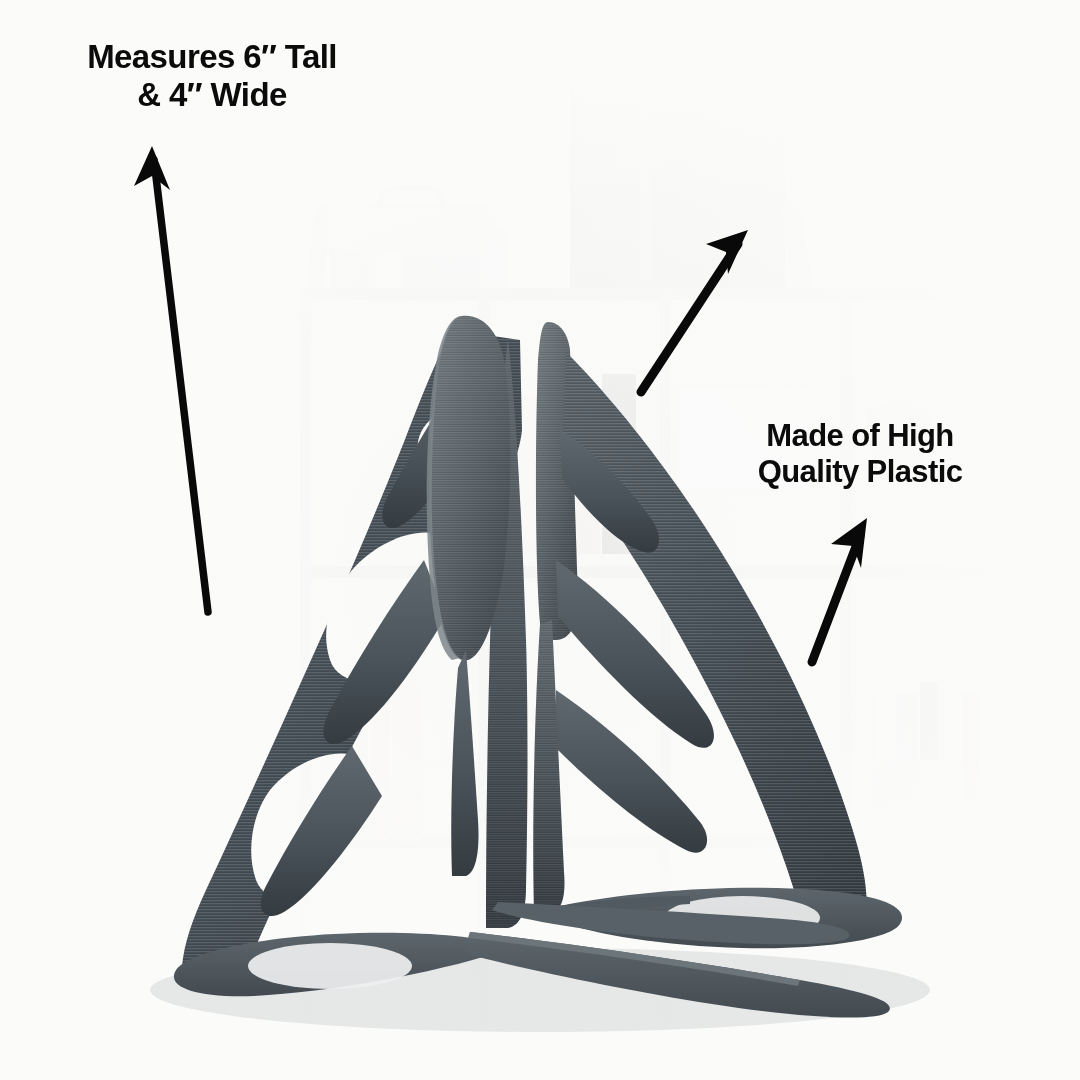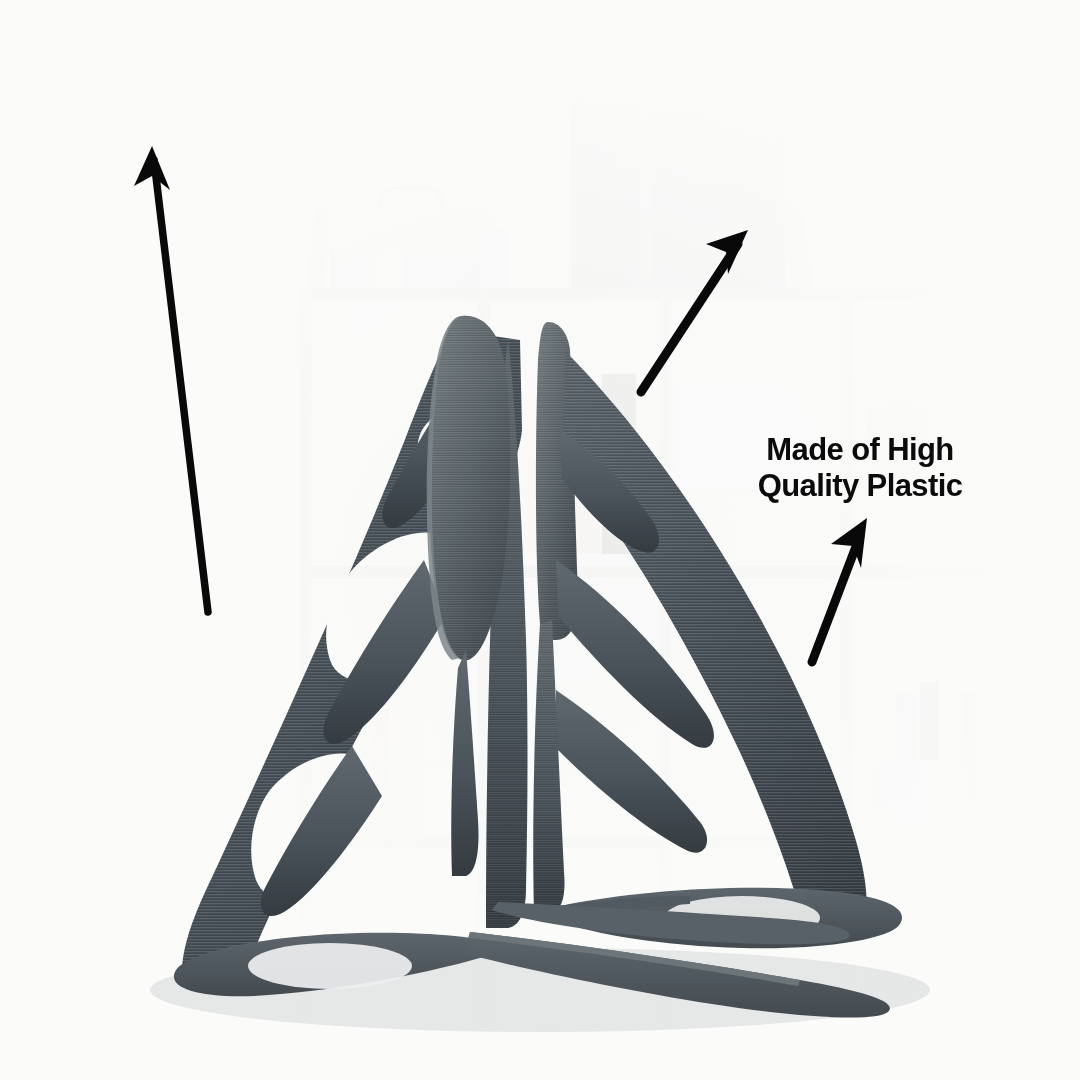--- a/index.html
+++ b/index.html
@@ -45,21 +45,21 @@
     position:absolute;
     color:#0b0b0b;
     font-weight:bold;
     letter-spacing:-0.6px;
     text-align:center;
     line-height:1.16;
     white-space:pre-line;
   }
   #callout-size        { left:22px;  top:38px;  width:380px; font-size:33px; }
   #callout-manufacture { left:655px; top:40px;  width:400px; font-size:33px; }
-  #callout-material    { left:700px; top:418px; width:320px; font-size:31px;margin-top:14px; }
+  #callout-material    { left:700px; top:418px; width:320px; font-size:31px; }
 
   .arrows { position:absolute; inset:0; }
 </style>
 </head>
 <body>
 
 <div id="stage">
 
   <div class="bg-layer">
     <div class="bg-scene">
@@ -332,18 +332,20 @@
       <line x1="641" y1="392" x2="738" y2="244" stroke="#090909" stroke-width="9" stroke-linecap="round"></line>
       <path d="M 748 230 L 706 244 L 726 252 L 728 274 Z" fill="#090909"></path>
     </g>
 
     <g>
       <line x1="812" y1="662" x2="860" y2="536" stroke="#090909" stroke-width="9" stroke-linecap="round"></line>
       <path d="M 867 518 L 831 544 L 853 546 L 861 568 Z" fill="#090909"></path>
     </g>
   </svg>
 
+  <div class="callout" id="callout-size">Measures 6″ Tall
+&amp; 4″ Wide</div>
 
 
   <div class="callout" id="callout-material">Made of High
 Quality Plastic</div>
 
 </div>
 
 </body></html>

